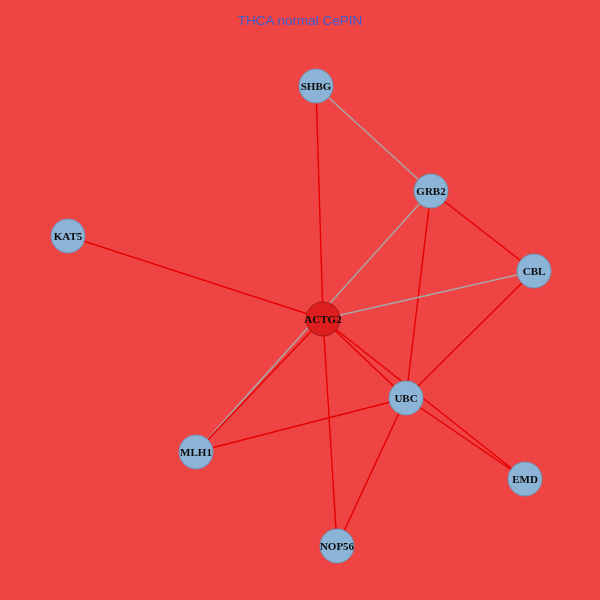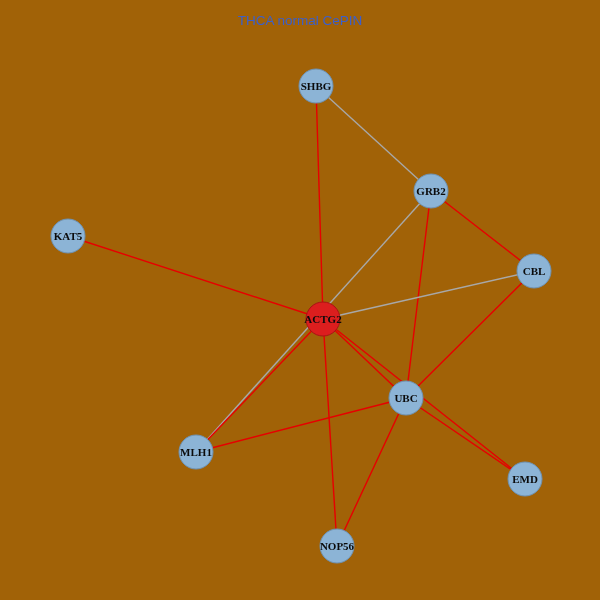--- a/index.html
+++ b/index.html
@@ -5,21 +5,21 @@
   html, body {
     margin: 0;
     padding: 0;
     background: #ffffff;
     font-family: "Liberation Sans", "DejaVu Sans", sans-serif;
   }
   .figure {
     position: relative;
     width: 600px;
     height: 600px;
-    background: #a16207;
+    background: #ef4444;
     overflow: hidden;
   }
   svg.network {
     position: absolute;
     top: 0;
     left: 0;
   }
   text.plot-title {
     font-family: "Liberation Sans", "DejaVu Sans", sans-serif;
     font-size: 13.5px;

